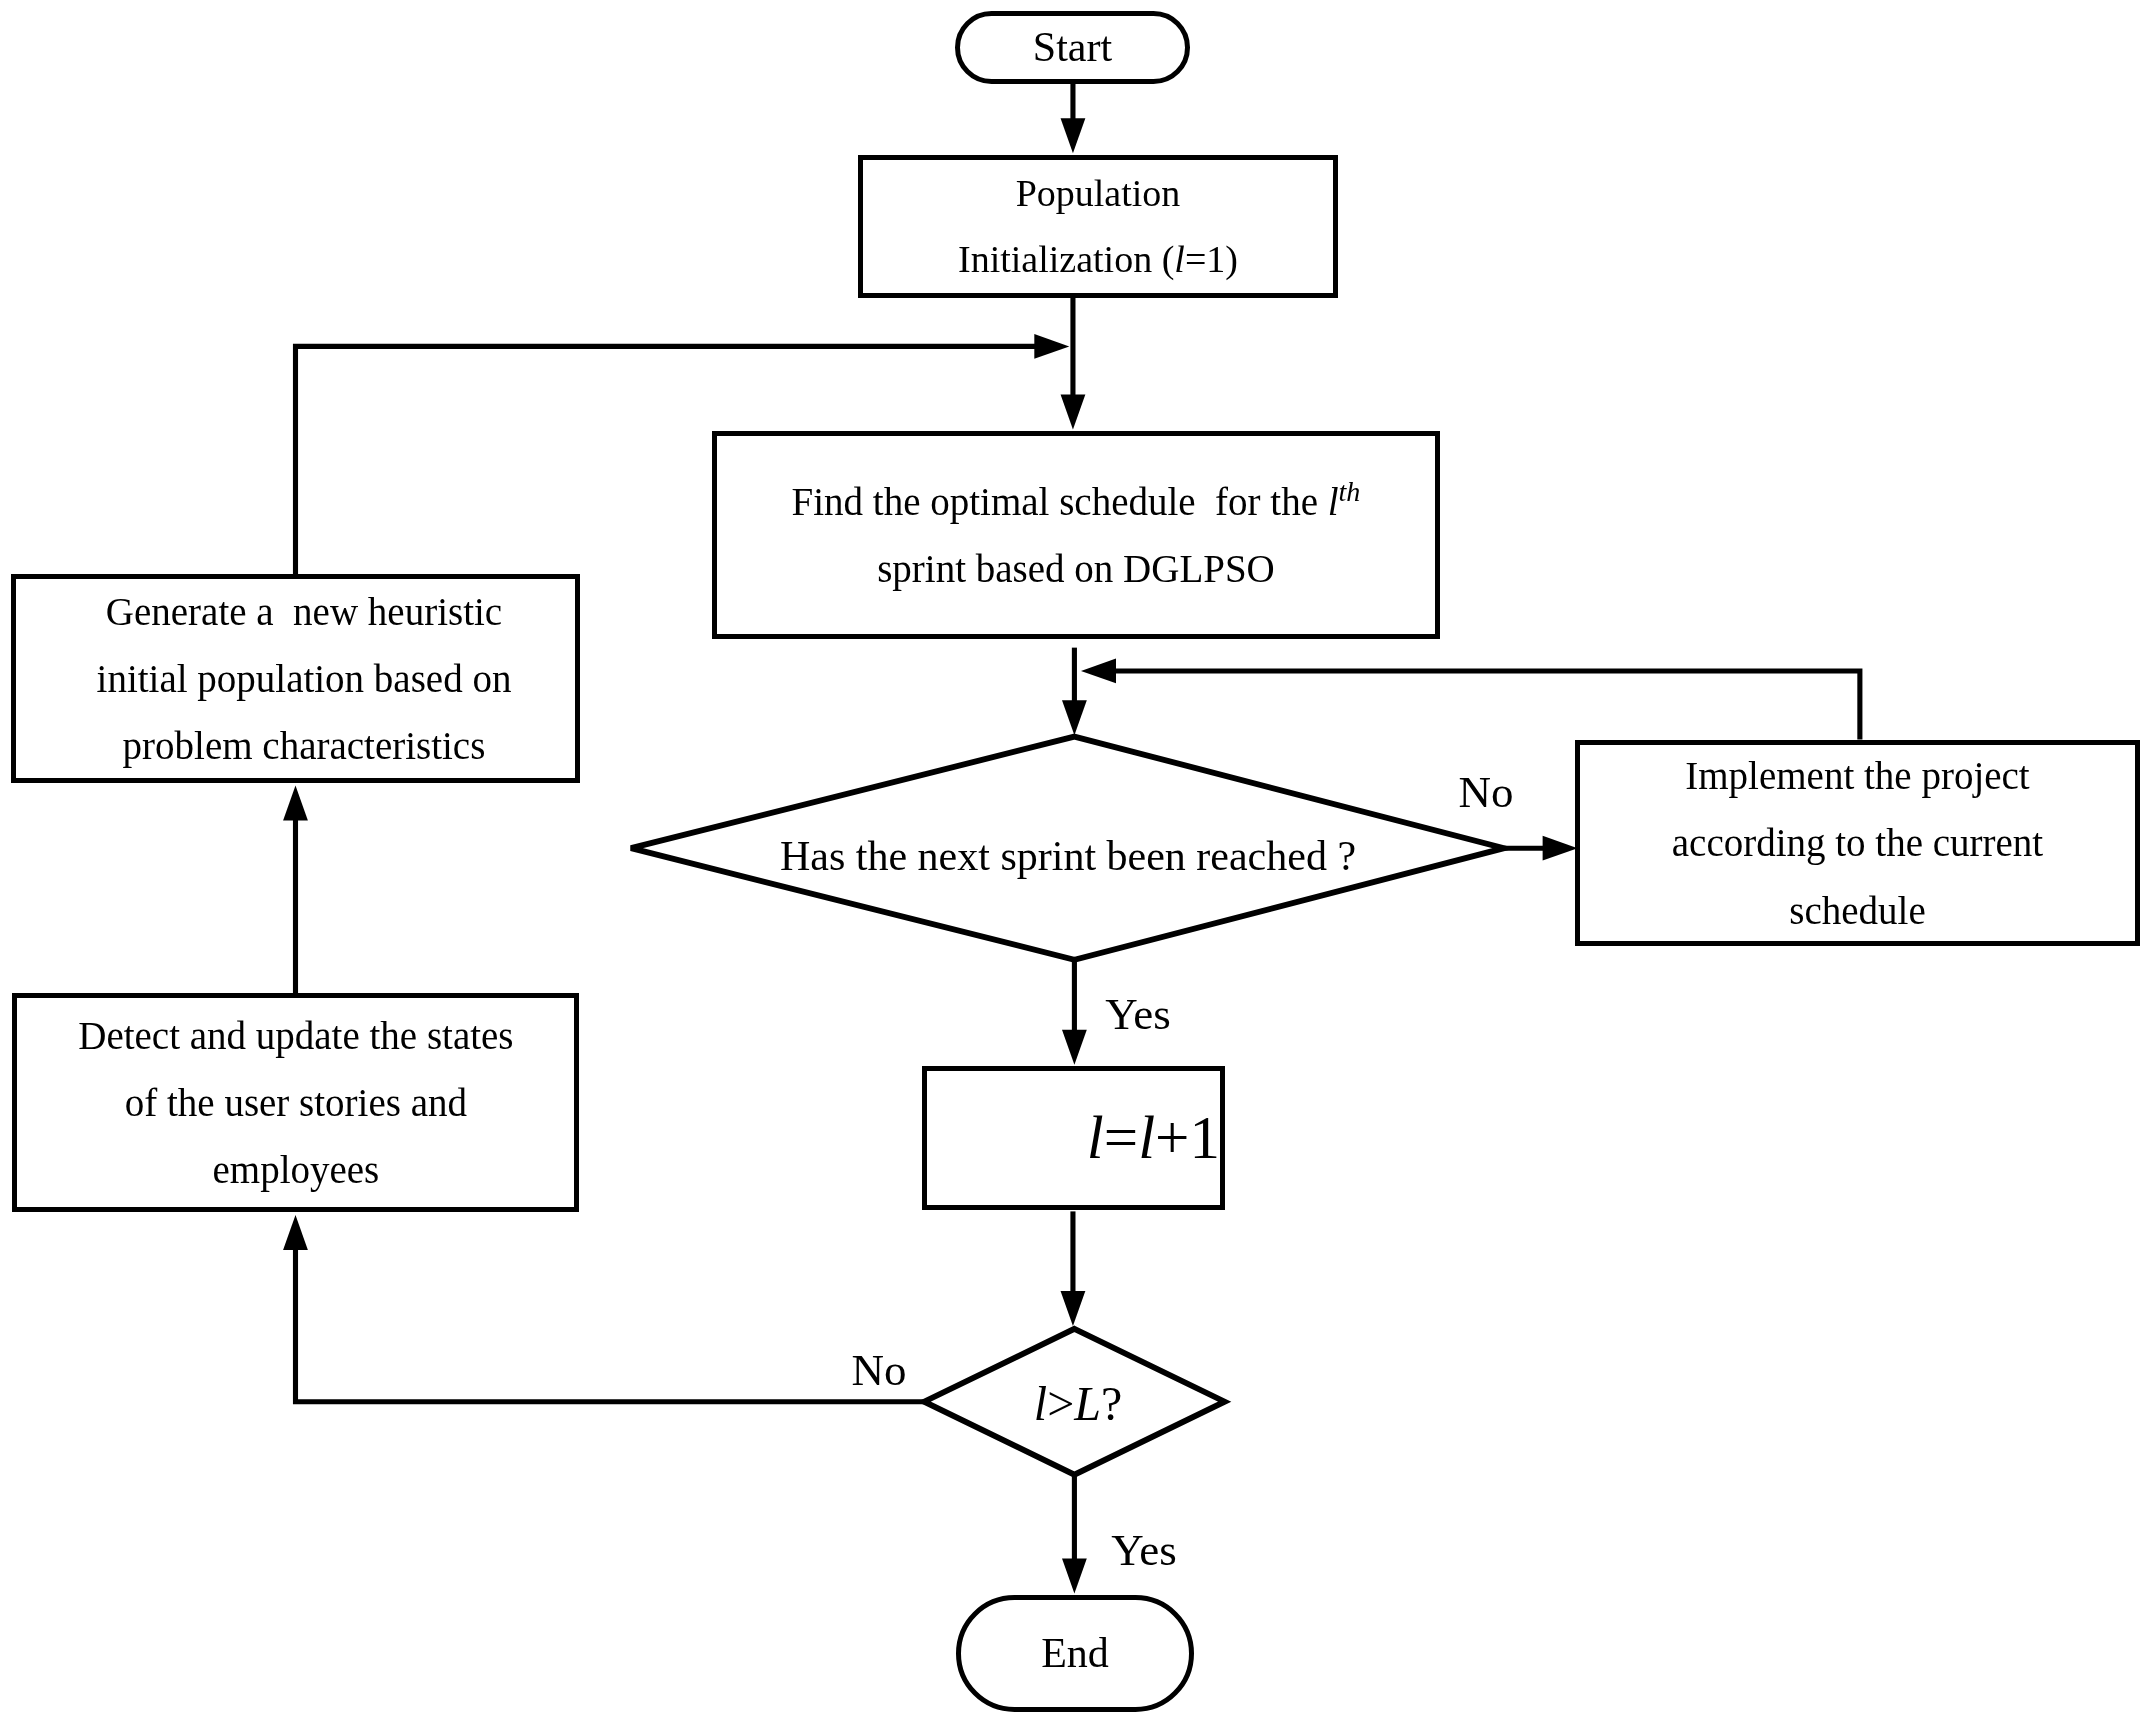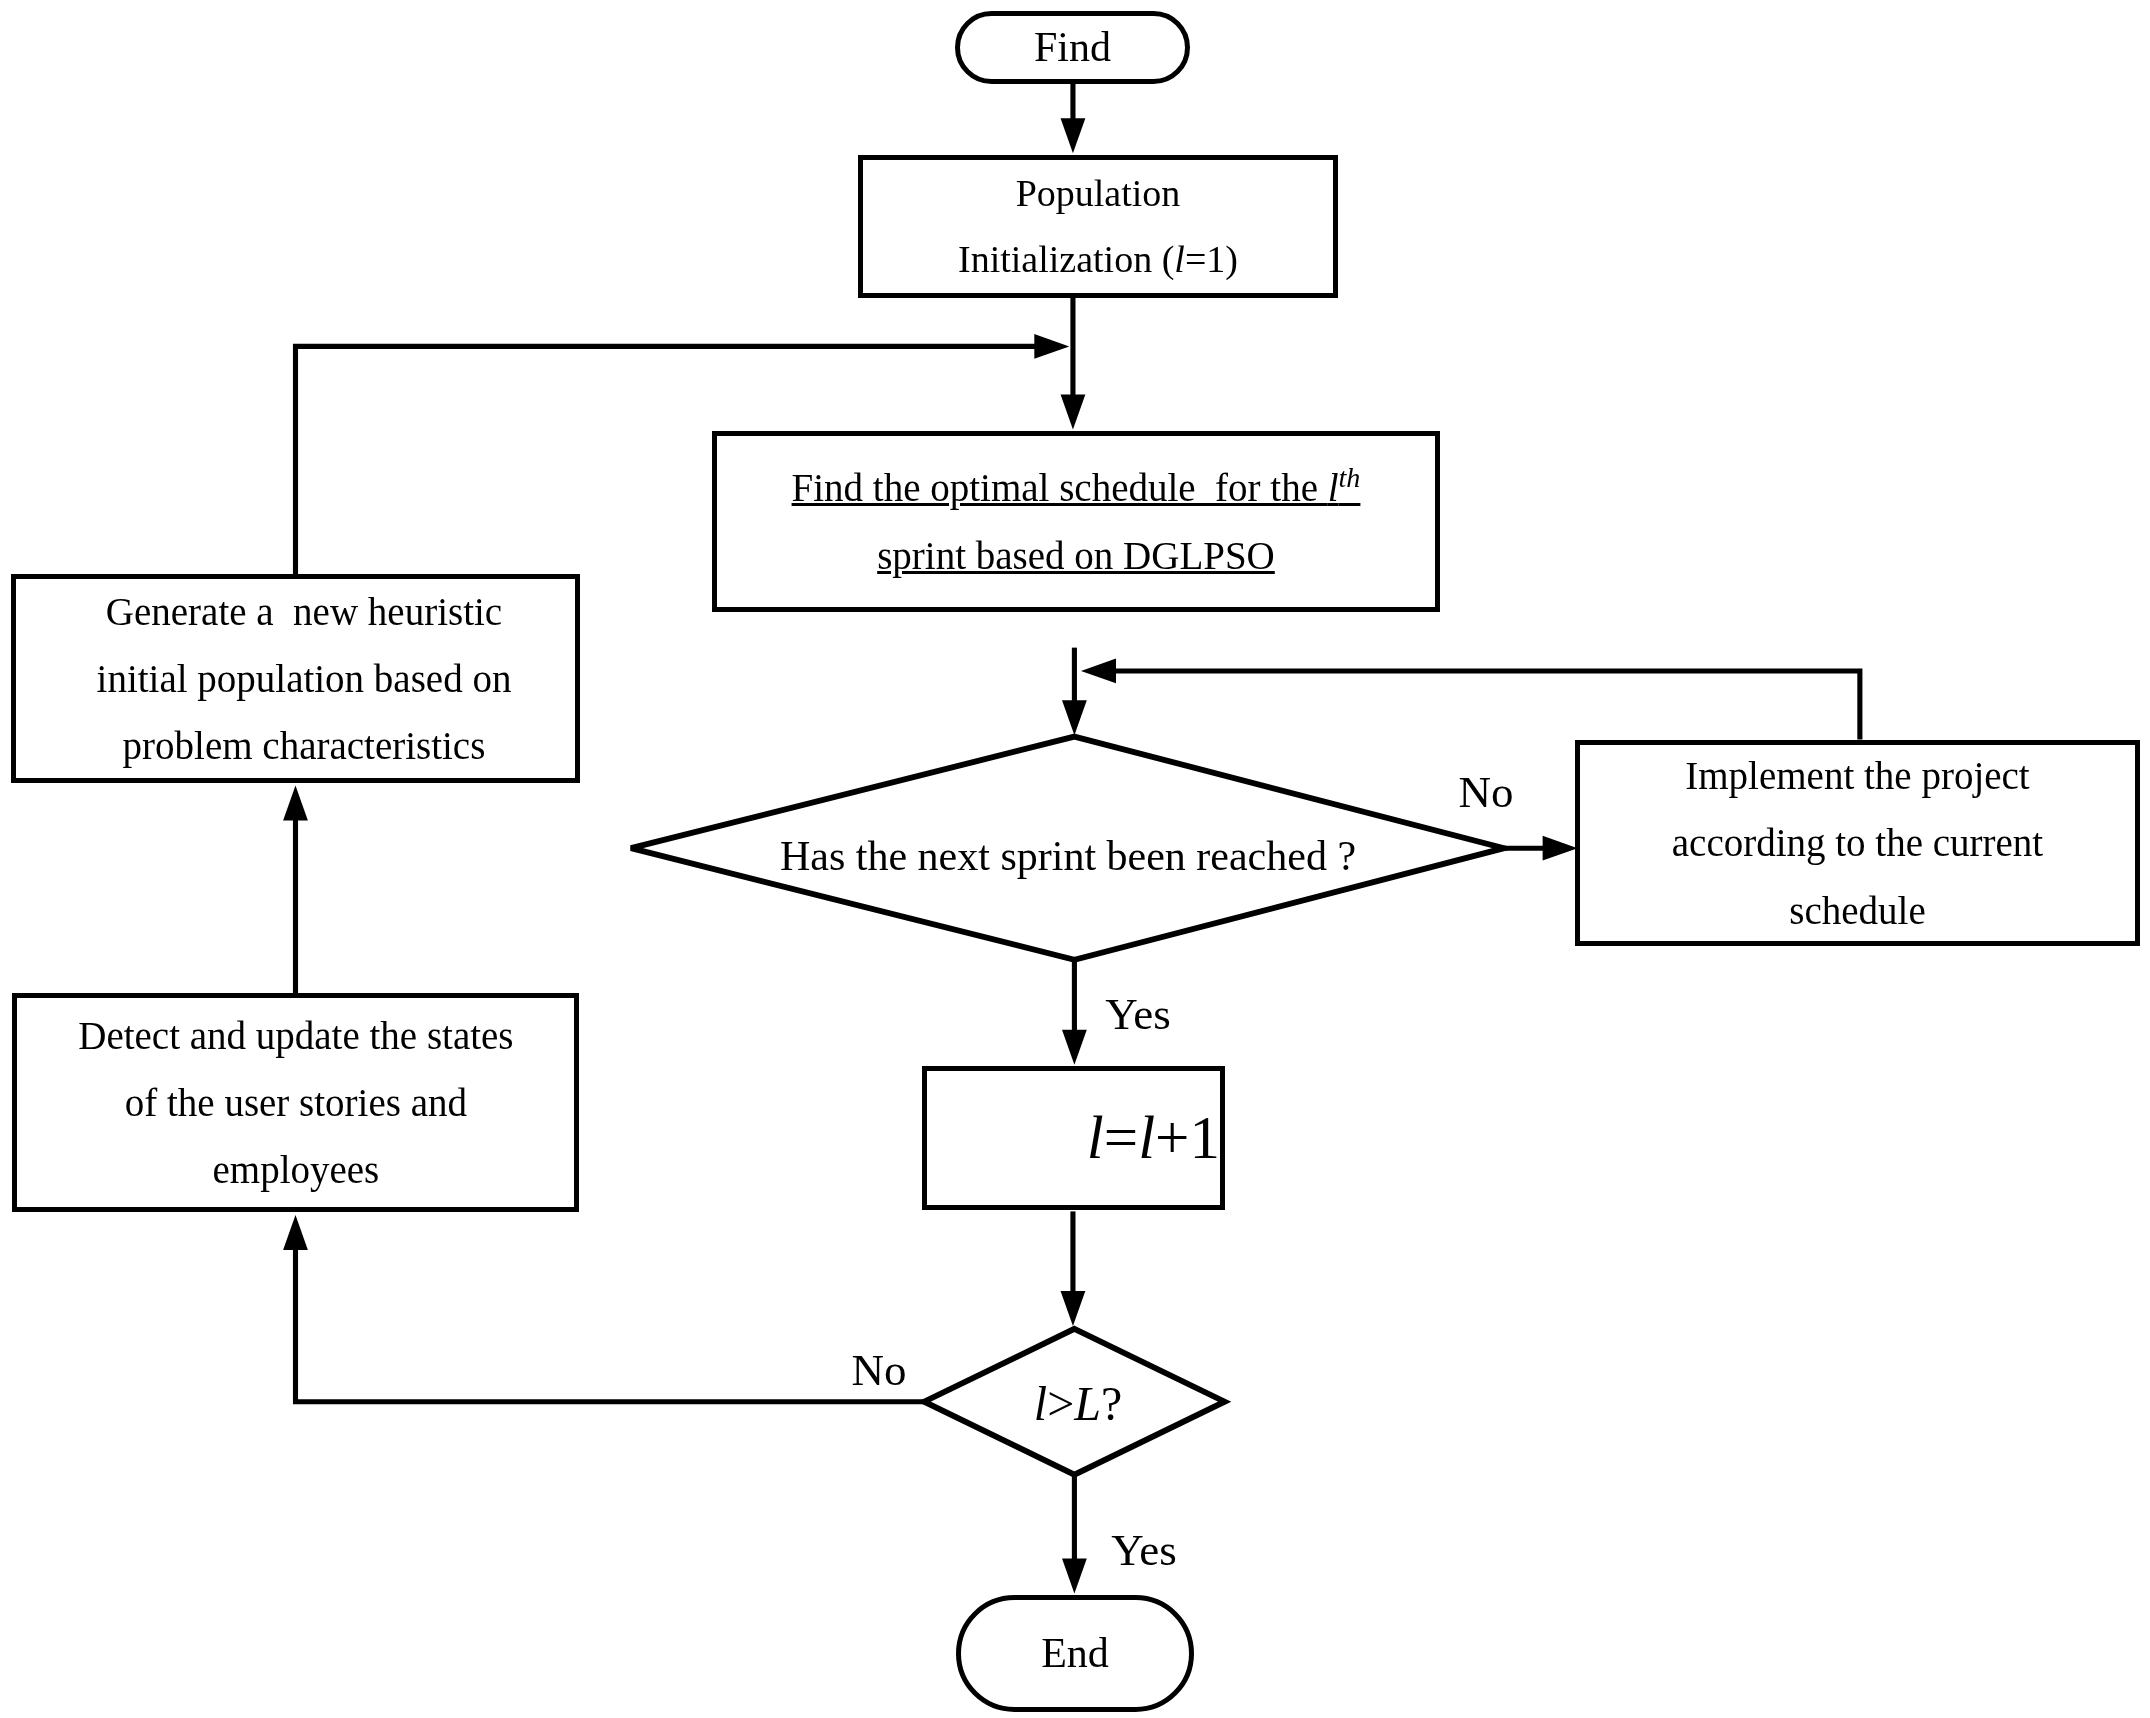--- a/index.html
+++ b/index.html
@@ -132,28 +132,28 @@
     <polygon class="head" points="1473,2185 1456,2137 1490,2137"></polygon>
 
     <polyline points="1267,1922 405,1922 405,1712"></polyline>
     <polygon class="head" points="405,1666 388,1714 422,1714"></polygon>
 
     <line x1="405" y1="1362" x2="405" y2="1123"></line>
     <polygon class="head" points="405,1077 388,1125 422,1125"></polygon>
   </svg>
 
   <div class="node oval terminal" style="left:955px; top:11px; width:235px; height:73px;">
-    <div class="txt">Find</div>
+    <div class="txt">Start</div>
   </div>
 
   <div class="node population" style="left:858px; top:155px; width:480px; height:143px;">
     <div class="txt"><span>Population</span><br><span>Initialization (</span><i>l</i><span>=1)</span></div>
   </div>
 
-  <div class="node process" style="left:712px; top:431px; width:728px; height:181px;text-decoration:underline;">
+  <div class="node process" style="left:712px; top:431px; width:728px; height:208px;">
     <div class="txt"><span>Find the optimal schedule  for the </span><i>l</i><sup><i>th</i></sup><br><span>sprint based on DGLPSO</span></div>
   </div>
 
   <div class="dlabel decision-text-1" style="left:1068px; top:848px;">Has the next sprint been reached ?</div>
 
   <div class="node process" style="left:1575px; top:740px; width:565px; height:206px;">
     <div class="txt">Implement the project
 according to the current
 schedule</div>
   </div>

